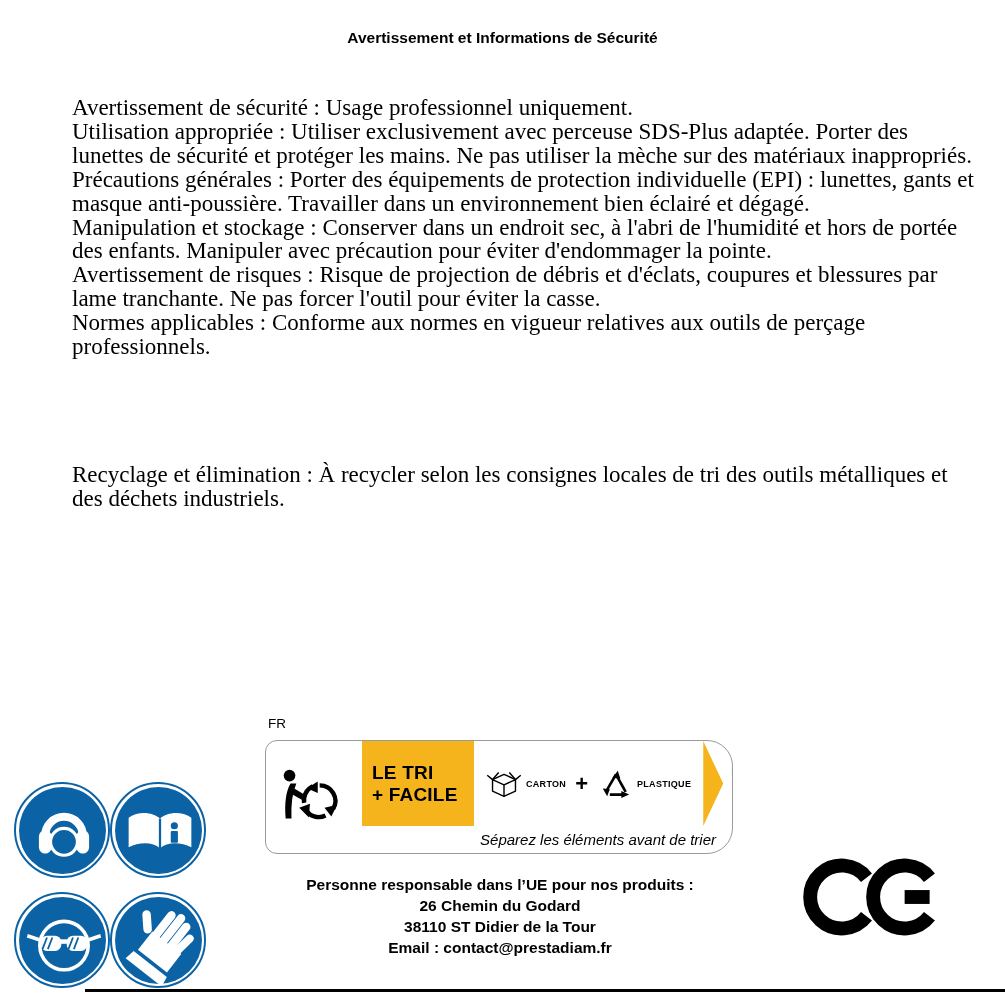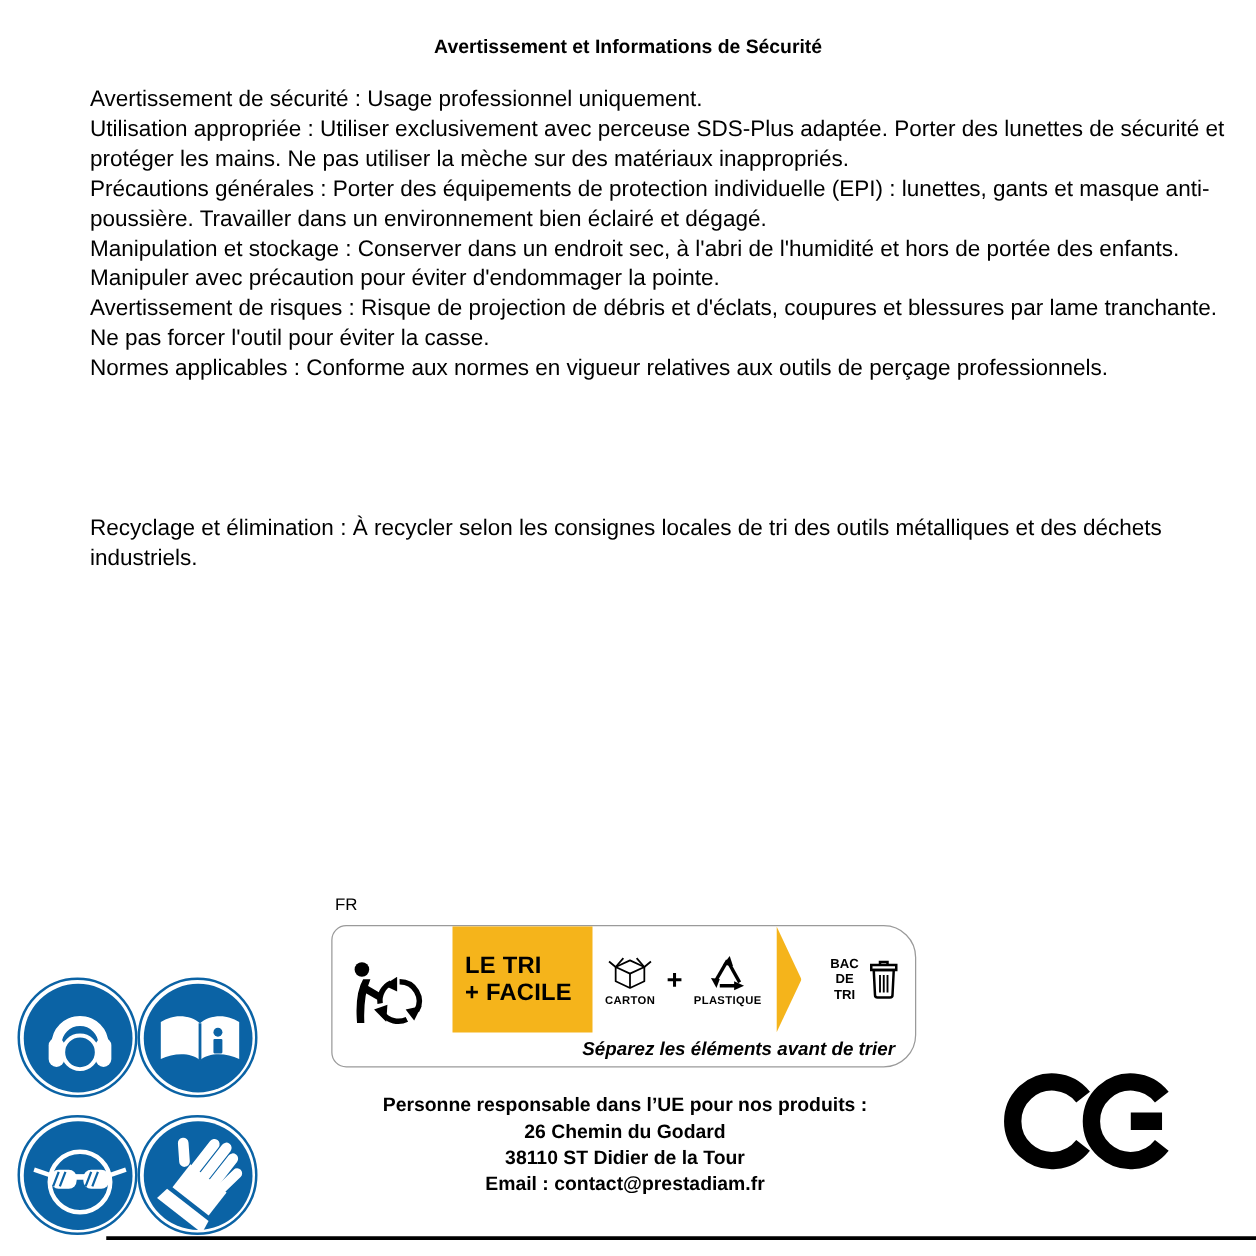--- a/index.html
+++ b/index.html
@@ -1,45 +1,45 @@
 <!DOCTYPE html>
 <html><head>
 <meta charset="utf-8">
 <style>
   html,body{margin:0;padding:0;background:#fff;}
   body{width:1005px;height:1005px;position:relative;font-family:"Liberation Sans",sans-serif;color:#000;overflow:hidden;}
 
   .doc-title{position:absolute;top:29px;left:0;width:100%;text-align:center;font-size:15.5px;font-weight:bold;}
 
-  .body-text{position:absolute;left:72px;top:68px;width:908px;font-size:18px;line-height:23.9px;}
+  .body-text{position:absolute;left:72px;top:96px;width:908px;font-size:23px;line-height:23.9px;font-family:Liberation Serif, serif;}
   .body-text p{margin:0;}
   .body-text p.recycling{margin-top:104px;}
 
   
   .picto{position:absolute;width:96px;height:96px;border-radius:50%;background:#0B63A5;background-clip:content-box;border:2.5px solid #0B63A5;padding:2.5px;box-sizing:border-box;overflow:hidden;}
   .picto svg{position:absolute;left:5px;top:5px;width:86px;height:86px;}
   .picto1{left:14px;top:782px;}
   .picto2{left:110px;top:782px;}
   .picto3{left:14px;top:892px;}
   .picto4{left:110px;top:892px;}
 
   
   .fr-label{position:absolute;left:268px;top:716px;font-size:13.5px;font-weight:normal;}
   .tri-badge{position:absolute;left:265px;top:740px;width:468px;height:114px;border:1.5px solid #9a9a9a;border-radius:12px 26px 26px 12px;box-sizing:border-box;background:#fff;display:flex;overflow:hidden;gap:12px;}
   .triman-box{width:84px;display:flex;align-items:center;justify-content:center;flex:0 0 auto;}
   .tri-right-col{flex:1;display:flex;flex-direction:column;min-width:0;}
   .tri-top{flex:1;display:flex;align-items:stretch;}
   .letri{background:#F5B41B;width:112px;flex:0 0 auto;display:flex;flex-direction:column;justify-content:center;padding-left:10px;box-sizing:border-box;font-weight:800;font-size:19px;line-height:1.12;letter-spacing:0.2px;}
   .chip{display:flex;align-items:center;gap:9px;padding:0 10px;}
-  .pack{display:flex;flex-direction:column;align-items:center;justify-content:center;gap:2px;font-size:9px;font-weight:bold;letter-spacing:0.3px;}
+  .pack{display:flex;flex-direction:row;align-items:center;justify-content:center;gap:2px;font-size:9px;font-weight:bold;letter-spacing:0.3px;}
   .plus-sep{font-size:22px;font-weight:800;}
   .chev{width:20px;align-self:stretch;background:#F5B41B;clip-path:polygon(0 0,100% 50%,0 100%);flex:0 0 auto;margin-left:2px;}
   .bac{display:flex;align-items:center;gap:7px;padding:0 12px 0 8px;margin-left:auto;}
   .bac-text{font-size:10.5px;font-weight:800;line-height:1.15;text-align:center;white-space:pre-line;}
-  .tri-caption{height:27px;flex:0 0 auto;display:flex;align-items:center;justify-content:flex-end;padding-right:16px;font-style:italic;font-weight:bold;font-size:15px;}
+  .tri-caption{height:27px;flex:0 0 auto;display:flex;align-items:center;justify-content:flex-end;padding-right:16px;font-style:italic;font-weight:normal;font-size:15px;}
 
   
   .address{position:absolute;left:250px;top:874px;width:500px;text-align:center;font-weight:bold;font-size:15.5px;line-height:21px;}
 
   
   .ce-box{position:absolute;left:800px;top:850px;width:150px;height:96px;}
 
   .bottom-rule{position:absolute;left:85px;top:989px;width:920px;height:3px;background:#000;}
 </style>
 </head>

